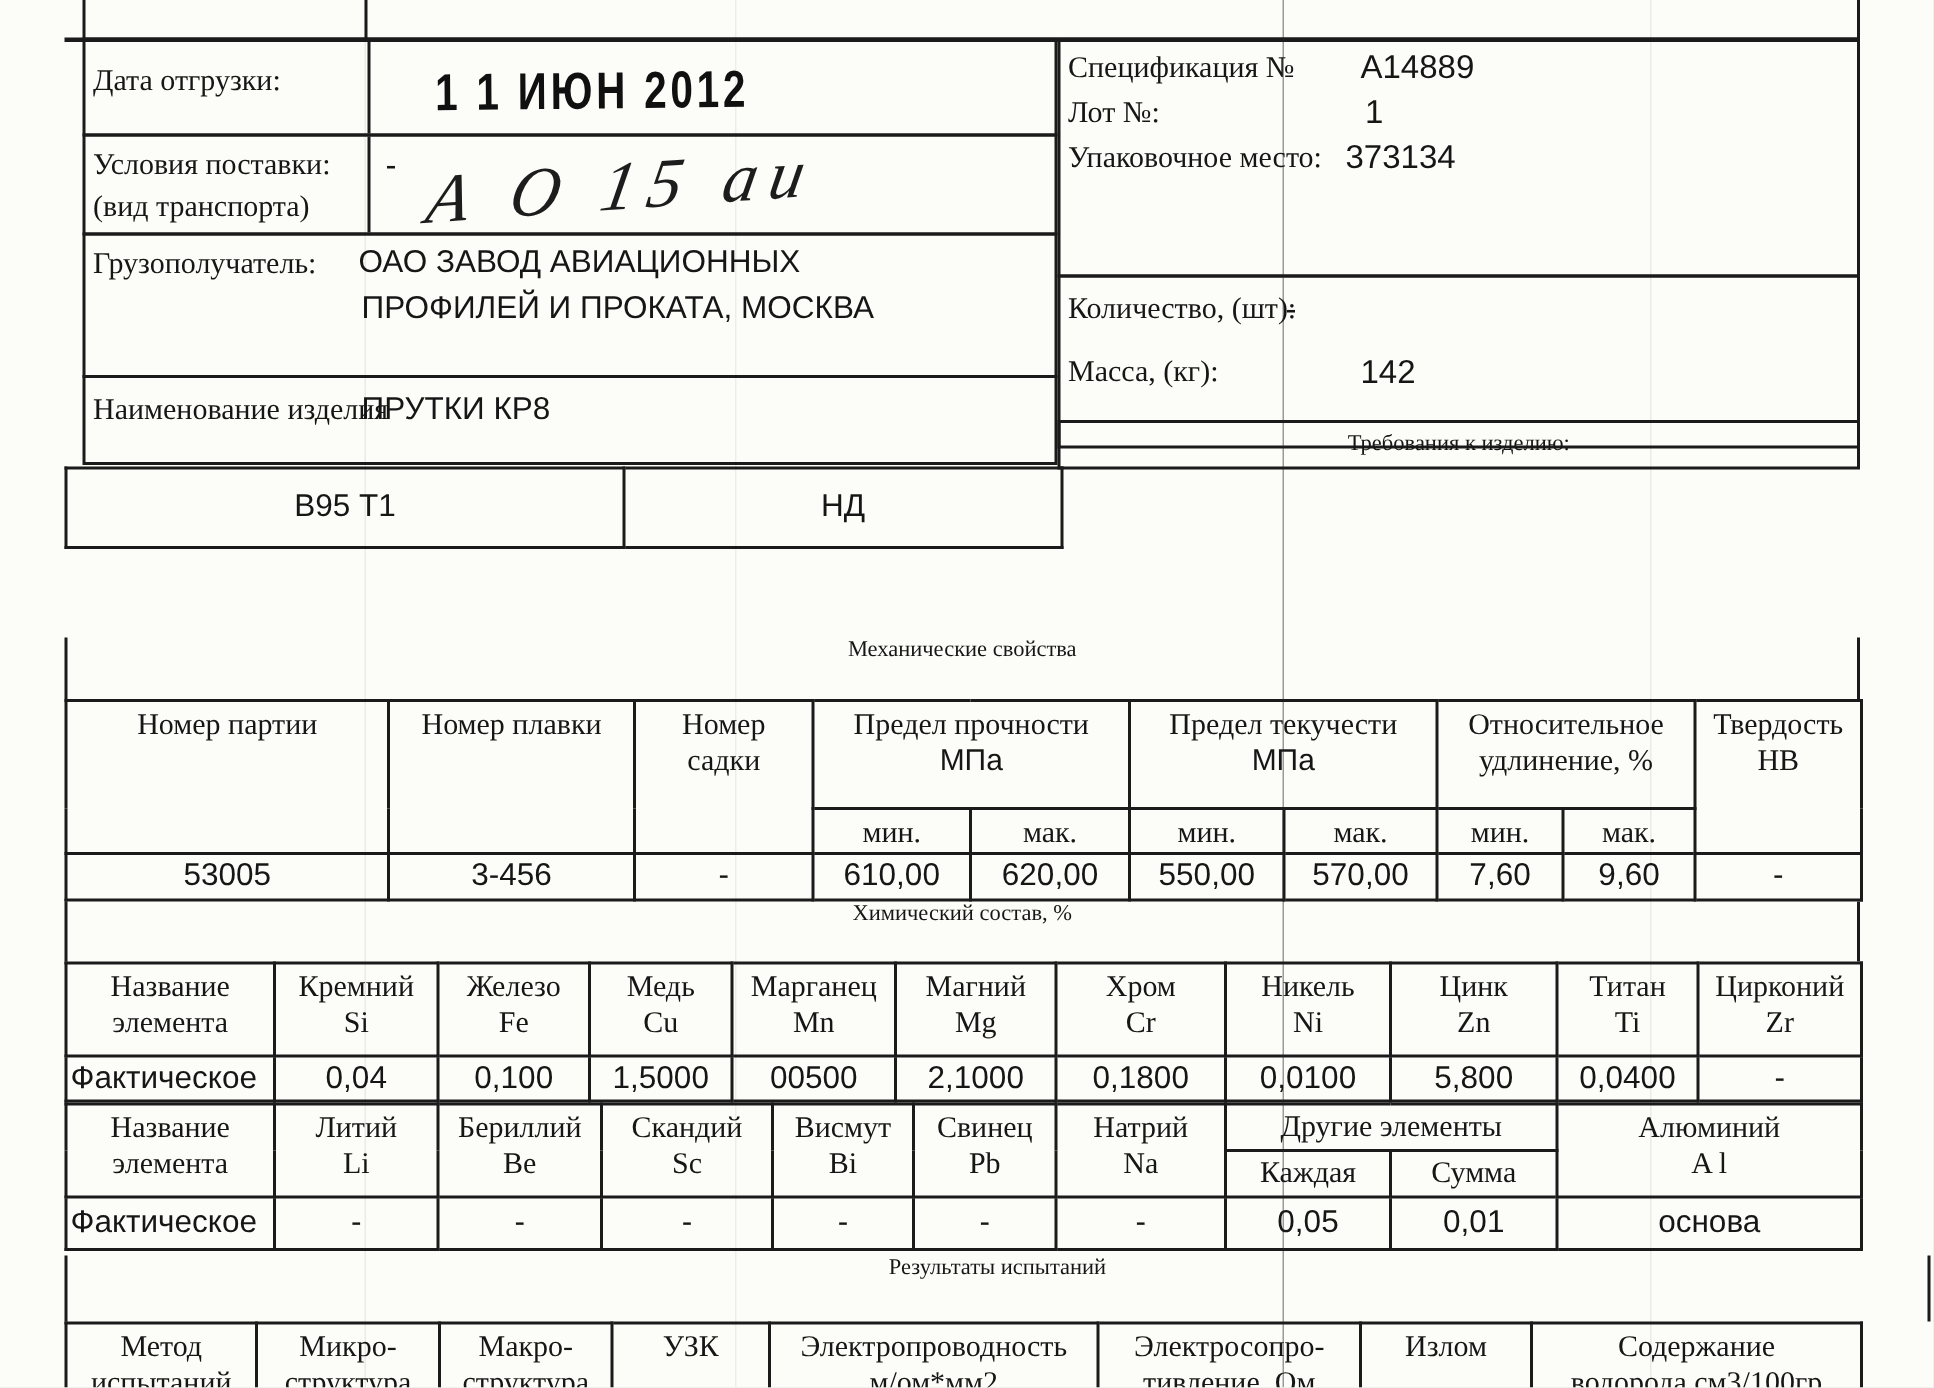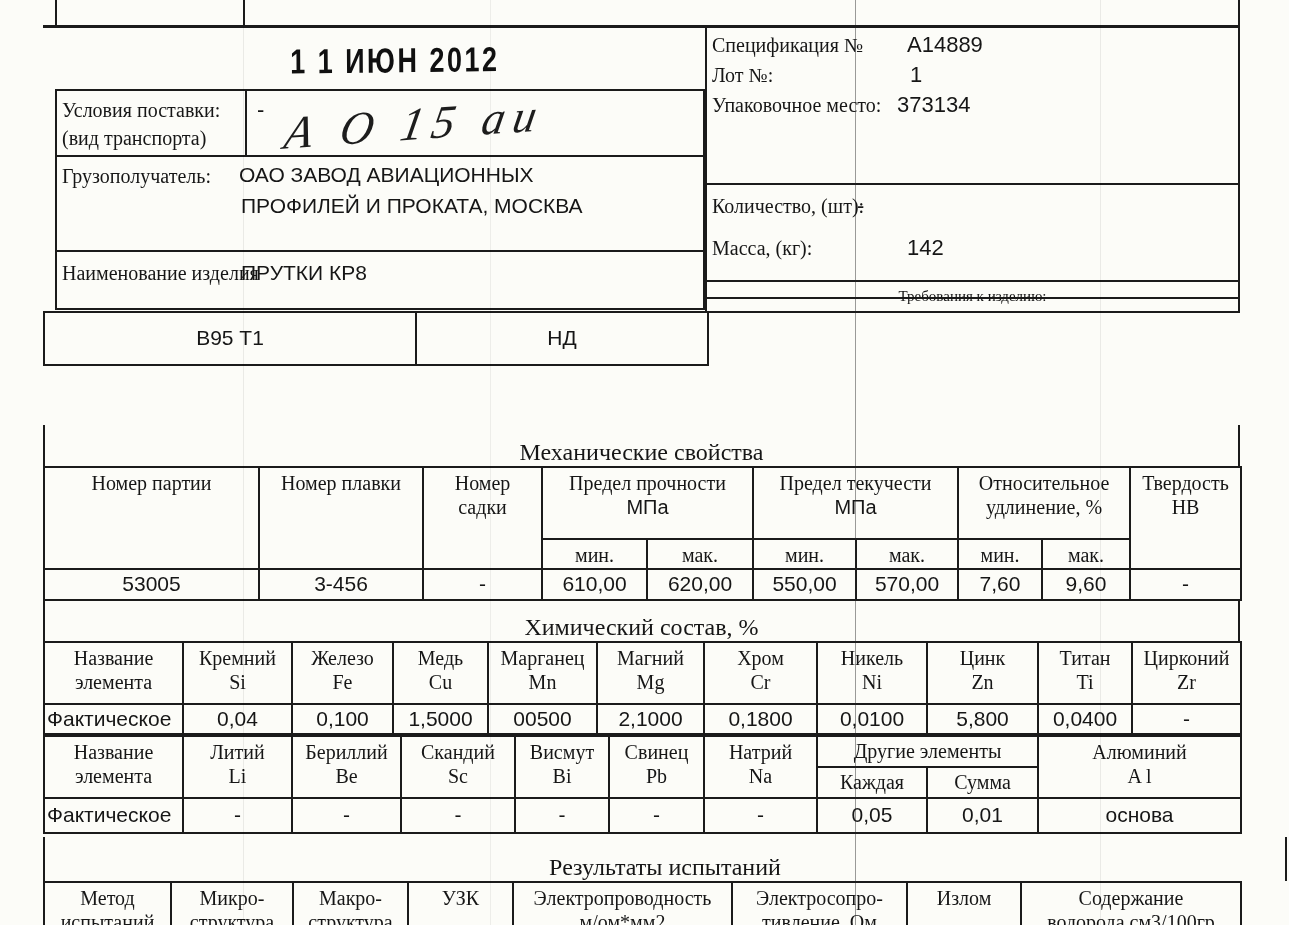--- a/index.html
+++ b/index.html
@@ -4,21 +4,21 @@
 <style>
   html,body { margin:0; padding:0; background:#e8e8e4; }
   .page {
     position:relative; width:1289px; height:925px; margin:0 auto;
     background:#fcfcf8; overflow:hidden;
     font-family:"Liberation Serif", serif; color:#161616;
   }
   .abs { position:absolute; }
   .box { position:absolute; border:2px solid #1b1b1b; box-sizing:border-box; }
   .band { position:absolute; border-left:2px solid #1b1b1b; border-right:2px solid #1b1b1b; box-sizing:border-box;
-          display:flex; align-items:flex-end; justify-content:center; font-size:24px; }
+          display:flex; align-items:flex-start; justify-content:center; font-size:15px; }
   .vline { position:absolute; background:#1b1b1b; width:2px; }
   .hline { position:absolute; background:#1b1b1b; height:3px; }
   .scanline { position:absolute; top:0; width:1px; height:925px; pointer-events:none; }
   .lbl { font-size:20px; white-space:nowrap; }
   .sans { font-family:"Liberation Sans", sans-serif; }
   .val { font-family:"Liberation Sans", sans-serif; font-size:22px; white-space:nowrap; }
   .stamp {
     position:absolute; font-family:"Liberation Sans", sans-serif; font-weight:bold;
     font-size:33px; letter-spacing:3px; color:#101010; white-space:nowrap;
     transform:scale(0.82,1.05) rotate(-0.5deg); transform-origin:left top;
@@ -44,20 +44,24 @@
 </head>
 <body>
 
 <div class="page">
 
   <div class="vline" style="left:55px; top:0; height:27px;"></div>
   <div class="vline" style="left:243px; top:0; height:27px;"></div>
   <div class="vline" style="left:1238px; top:0; height:27px;"></div>
   <div class="hline" style="left:43px; top:25px; width:1197px;"></div>
 
+  <div class="box" style="left:55px; top:25px; width:650px; height:66px;">
+    <div class="vline" style="left:188px; top:0; height:62px;"></div>
+    <span class="lbl abs" style="left:5px; top:16px;">Дата отгрузки:</span>
+  </div>
   <div class="stamp" style="left:290px; top:42px;">1 1 ИЮН 2012</div>
 
   <div class="box" style="left:55px; top:89px; width:650px; height:68px;">
     <div class="vline" style="left:188px; top:0; height:64px;"></div>
     <span class="lbl abs" style="left:5px; top:8px;">Условия поставки:</span>
     <span class="lbl abs" style="left:5px; top:36px;">(вид транспорта)</span>
     <span class="val abs" style="left:200px; top:6px;">-</span>
   </div>
   <div class="handwriting" style="left:290px; top:106px;">А О 15 аи</div>
 

